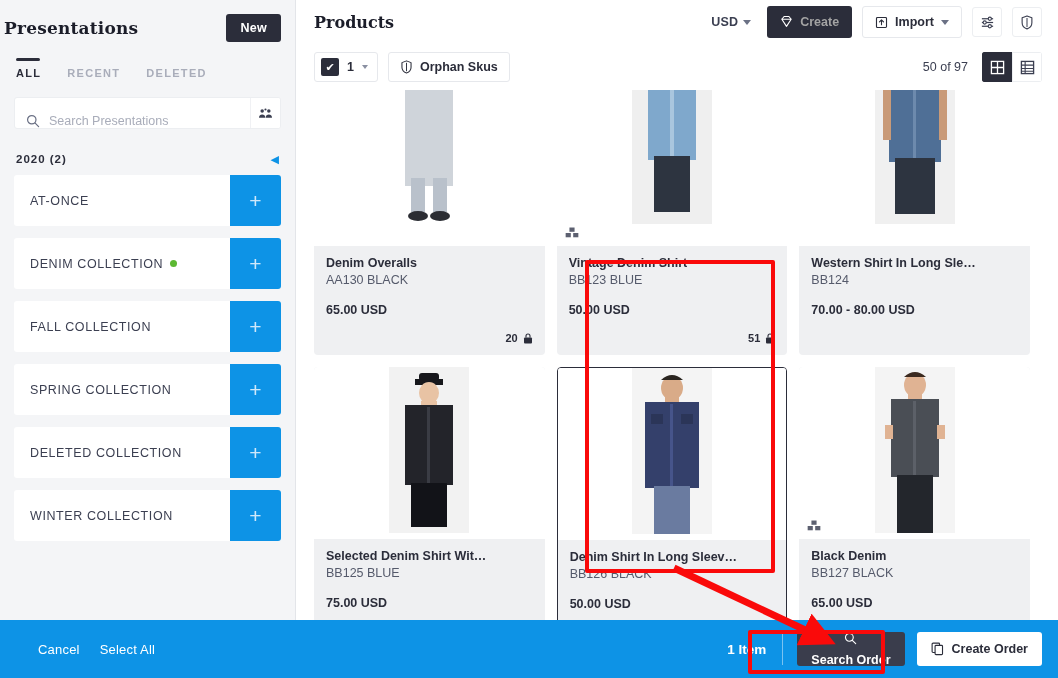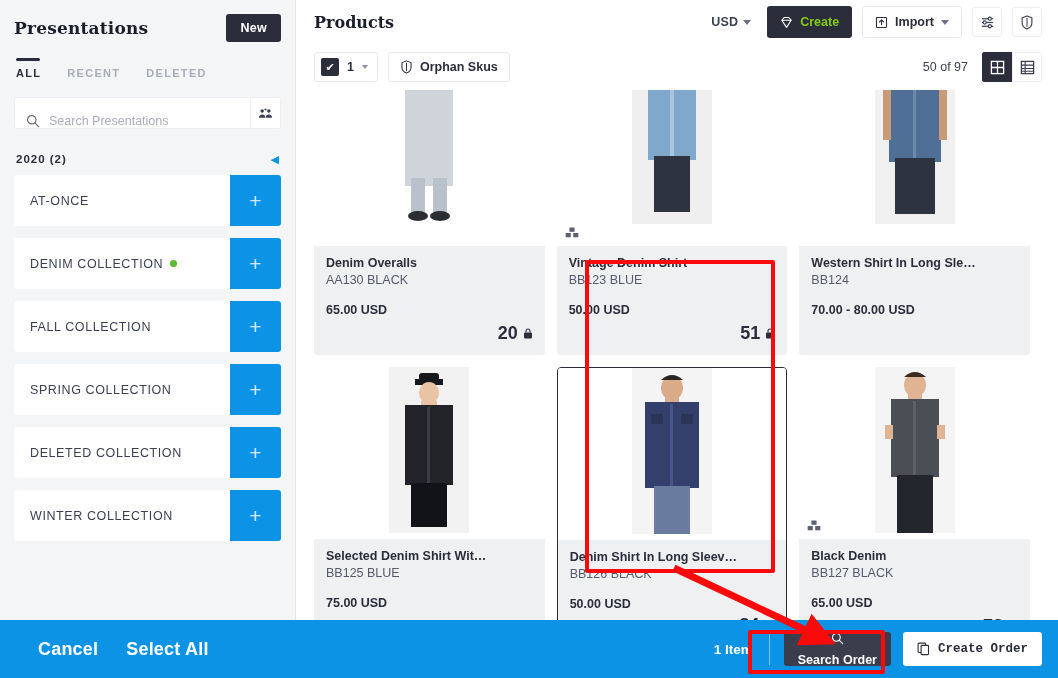--- a/index.html
+++ b/index.html
@@ -15,21 +15,21 @@
   .sidebar {
     width: 296px; height: 678px;
     background: #f4f5f7;
     border-right: 1px solid #e3e5e9;
     position: relative;
     flex: 0 0 296px;
     overflow: hidden;
   }
   .sb-head {
     display: flex; align-items: center; justify-content: space-between;
-    padding: 14px 14px 0 14px;
+    padding: 14px 14px 0 4px;
   }
   .sb-title {
     font-family: "DejaVu Serif", "Liberation Serif", serif;
     font-size: 17px; font-weight: 700; color: #1b1d29;
     letter-spacing: .2px;
   }
   .btn-new {
     background: #2b2d3a; color: #fff;
     font-size: 12.5px; font-weight: 700;
     padding: 7px 14px; border-radius: 3px;
@@ -102,22 +102,22 @@
     font-family: "DejaVu Serif", "Liberation Serif", serif;
     font-size: 16px; font-weight: 700; color: #1b1d29; flex: 1;
   }
   .currency {
     display: flex; align-items: center; gap: 5px;
     font-size: 12.5px; font-weight: 700; color: #3b3f51; cursor: pointer;
     padding: 0 6px; letter-spacing: .2px;
   }
   .caret { width: 0; height: 0; border-left: 4px solid transparent; border-right: 4px solid transparent; border-top: 5px solid #6b7185; }
   .btn-create {
-    display: flex; align-items: center; gap: 7px;
-    background: #2b2d3a; color: #84cc16; border: none;
+    display: flex; align-items: flex-start; gap: 7px;
+    background: #2b2d3a; color: #a3a3a3; border: none;
     font-size: 12.5px; font-weight: 700; padding: 9px 13px;
     border-radius: 3px; cursor: pointer; font-family: "Liberation Sans", sans-serif;
   }
   .btn-import {
     display: flex; align-items: center; gap: 7px;
     background: #fff; color: #2b2d3a; border: 1px solid #e6e8ec;
     font-size: 12.5px; font-weight: 700; padding: 8px 12px;
     border-radius: 3px; cursor: pointer; font-family: "Liberation Sans", sans-serif;
   }
   .top-search {
@@ -193,48 +193,48 @@
   .card-body { padding: 10px 12px 0 12px; flex: 1; display: flex; flex-direction: column; }
   .card-name {
     font-size: 12.5px; font-weight: 700; color: #2b2d3a;
     white-space: nowrap; overflow: hidden; text-overflow: ellipsis;
     margin-bottom: 3px;
   }
   .card-sku { font-size: 12.5px; color: #555a6b; font-weight: 400; }
   .card-price { font-size: 12.5px; font-weight: 700; color: #2b2d3a; margin-top: 16px; }
   .card-foot {
     display: flex; align-items: center; justify-content: flex-end; gap: 5px;
-    padding: 0 12px 11px 12px; font-size: 18px; font-weight: 700; color: #2b2d3a;
+    padding: 0 12px 11px 12px; font-size: 11px; font-weight: 700; color: #2b2d3a;
   }
   .card.selected { background: #eff0f2; border: 1px solid #2b2d3a; }
 
   
   .bottombar {
     position: absolute; left: 0; bottom: 0; width: 1058px; height: 58px;
     background: #0d93e6; display: flex; align-items: center;
     padding: 0 16px 0 38px; z-index: 40;
   }
   .bb-link {
-    color: #fff; font-size: 18px; font-weight: 700; margin-right: 28px;
+    color: #fff; font-size: 13px; font-weight: 400; margin-right: 20px;
     cursor: pointer; letter-spacing: .2px;
   }
   .bb-spacer { flex: 1; }
   .bb-items { color: #fff; font-size: 13.5px; font-weight: 700; margin-right: 16px; }
   .bb-sep { width: 1px; height: 32px; background: rgba(255,255,255,.45); margin-right: 14px; }
   .bb-btn-dark {
     display: flex; align-items: center; gap: 8px;
     background: #3a3d4c; color: #fff; border: none; border-radius: 3px;
     height: 34px; padding: 0 14px; font-size: 12.5px; font-weight: 700;
     cursor: pointer; font-family: "Liberation Sans", sans-serif; margin-right: 12px; flex-direction: column;
   }
   .bb-btn-light {
     display: flex; align-items: center; gap: 8px;
     background: #fff; color: #2b2d3a; border: none; border-radius: 3px;
     height: 34px; padding: 0 14px; font-size: 12.5px; font-weight: 700;
-    cursor: pointer; font-family: Liberation Mono, monospace;
+    cursor: pointer; font-family: Liberation Sans, sans-serif;
   }
 
   
   .anno-box {
     position: absolute; border: 4px solid #fa0a0a; border-radius: 2px;
     pointer-events: none; z-index: 60;
   }
   .anno-arrow { position: absolute; pointer-events: none; z-index: 61; }
 
   svg { display: block; }

